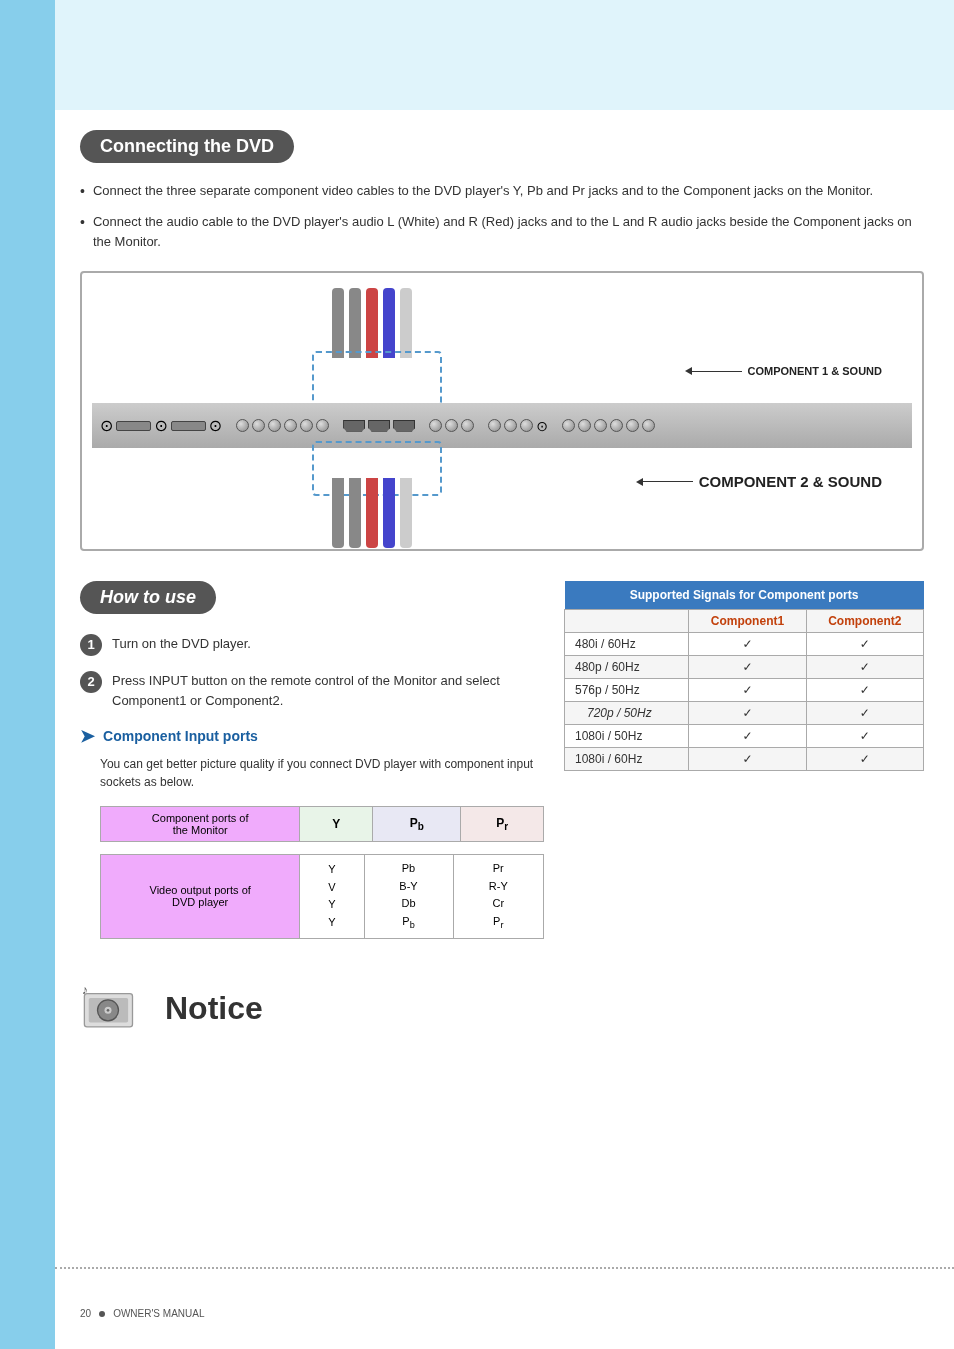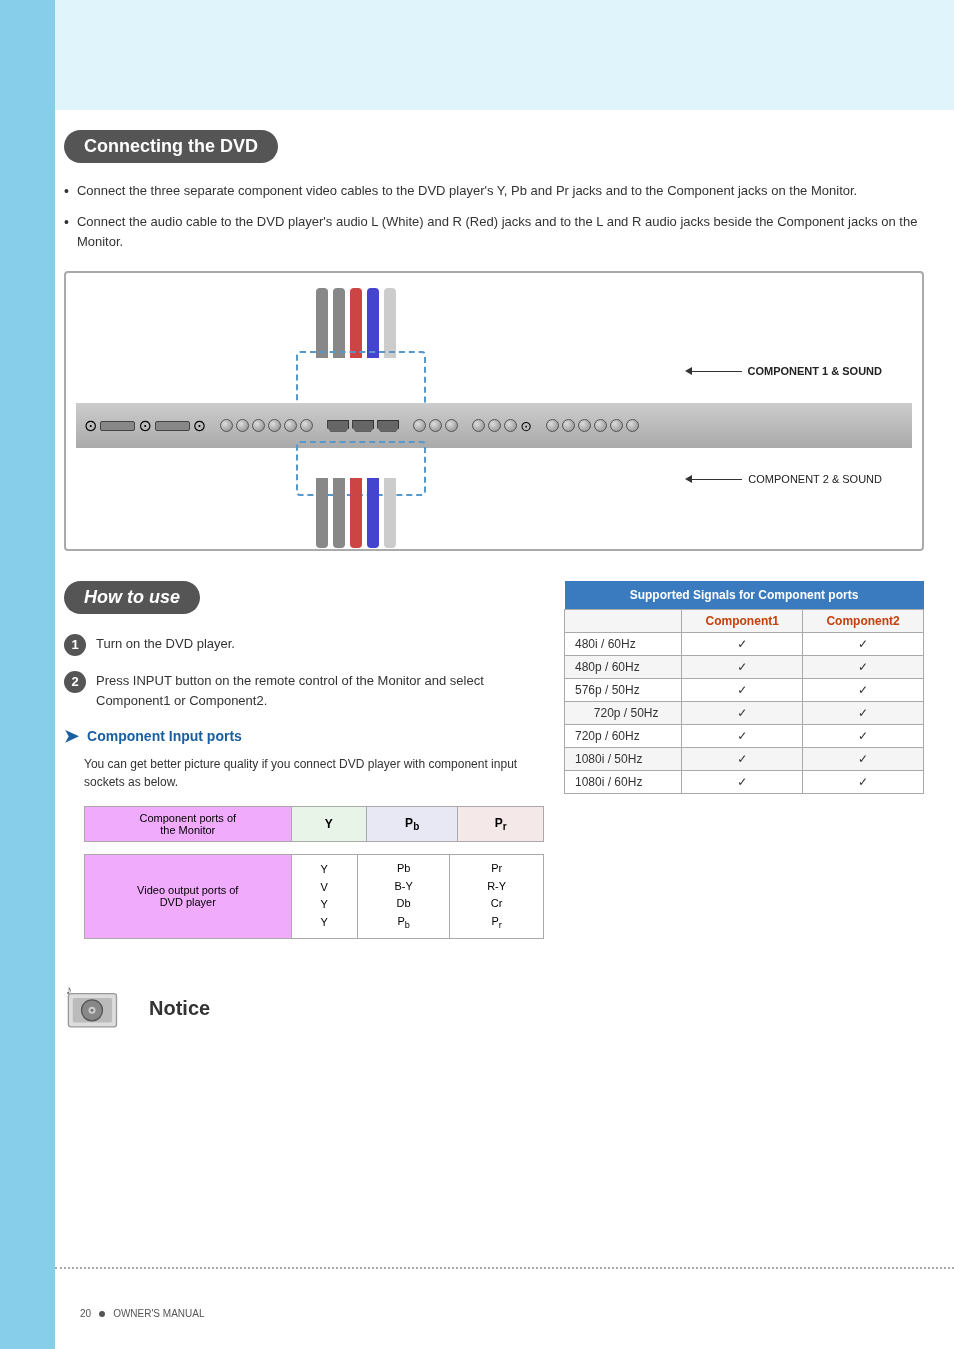--- a/index.html
+++ b/index.html
@@ -28,21 +28,21 @@
       top: 0; left: 55px;
       width: 899px;
       height: 110px;
       background: #E0F4FB;
       z-index: 0;
     }
 
     .content {
       position: relative;
       z-index: 1;
-      margin-left: 64px;
+      margin-left: 80px;
       margin-right: 30px;
       padding-top: 130px;
     }
 
     
     .section-badge {
       display: inline-block;
       background: #555;
       color: #fff;
       font-size: 18px;
@@ -228,21 +228,21 @@
       gap: 15px;
     }
 
     .notice-icon {
       width: 70px;
       height: 60px;
       flex-shrink: 0;
     }
 
     .notice-text {
-      font-size: 20px;
+      font-size: 32px;
       font-weight: bold;
       color: #333;
     }
 
     
     .footer {
       position: absolute;
       bottom: 30px;
       left: 80px;
       font-size: 10px;
@@ -450,21 +450,21 @@
           <div class="cable-v" style="background:#44c; border-radius:0 0 4px 4px;"></div>
           <div class="cable-v" style="background:#ccc; border-radius:0 0 4px 4px;"></div>
         </div>
 
         <div class="label-arrow" style="top:190px;">
           <div class="horiz-arrow">
             <div class="h-arrowhead"></div>
             <div class="h-line"></div>
           </div>
           <div>
-            <div style="font-size:11px; font-weight:normal;">COMPONENT 2 &amp; SOUND</div>
+            <div style="font-size:15px; font-weight:bold;">COMPONENT 2 &amp; SOUND</div>
           </div>
         </div>
 
       </div>
     </div>
   </div>
 
   <div class="how-to-section">
 
     <div class="how-to-left">
@@ -535,26 +535,21 @@
       <td style="text-align:left; padding-left:10px;">480p / 60Hz</td>
       <td>✓</td>
       <td>✓</td>
     </tr>
             <tr>
       <td style="text-align:left; padding-left:10px;">576p / 50Hz</td>
       <td>✓</td>
       <td>✓</td>
     </tr>
             <tr>
-      <td style="text-align:center; padding-left:14px;">720p / 50Hz</td>
-      <td>✓</td>
-      <td>✓</td>
-    </tr>
-            <tr>
-      <td style="text-align:left; padding-left:10px;">720p / 60Hz</td>
+      <td style="text-align:left; padding-left:22px;font-style:italic;">720p / 50Hz</td>
       <td>✓</td>
       <td>✓</td>
     </tr>
             <tr>
       <td style="text-align:left; padding-left:10px;">1080i / 50Hz</td>
       <td>✓</td>
       <td>✓</td>
     </tr>
             <tr>
       <td style="text-align:left; padding-left:10px;">1080i / 60Hz</td>

